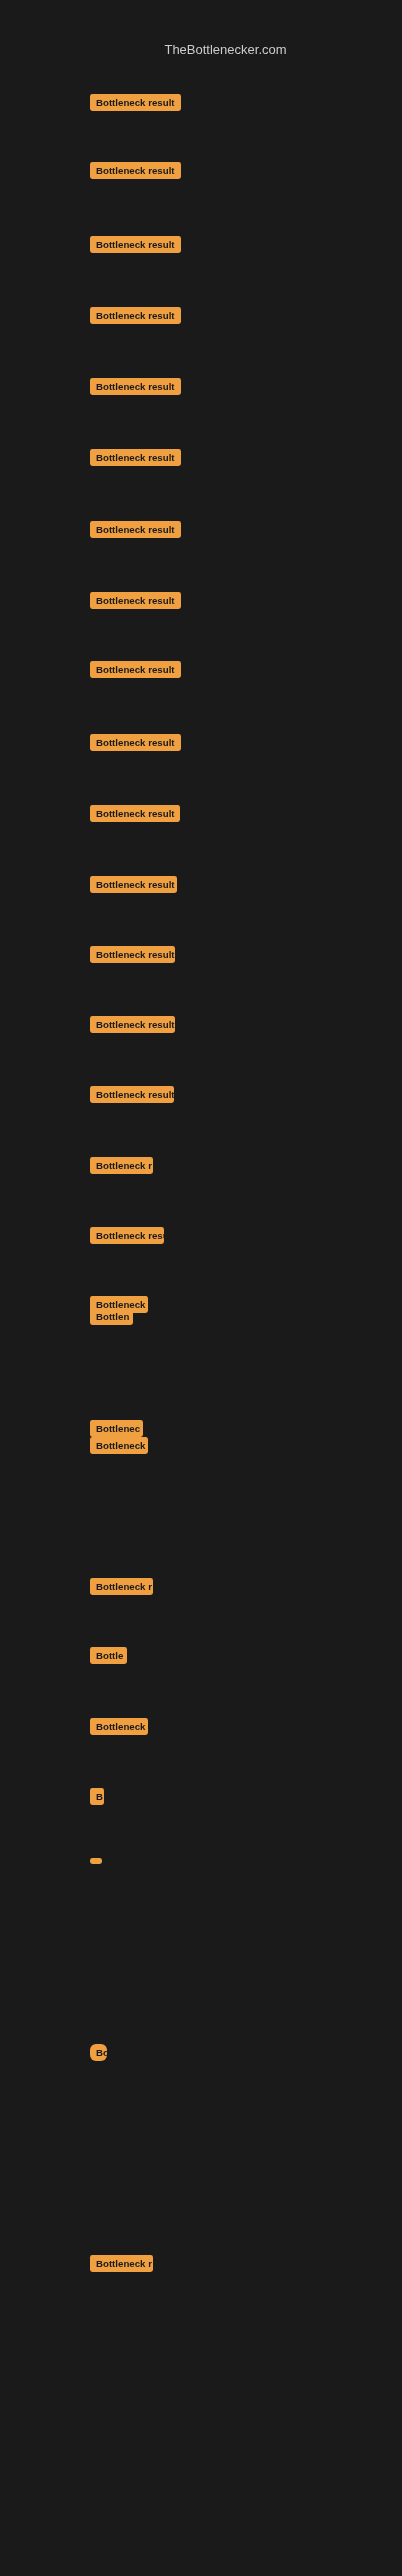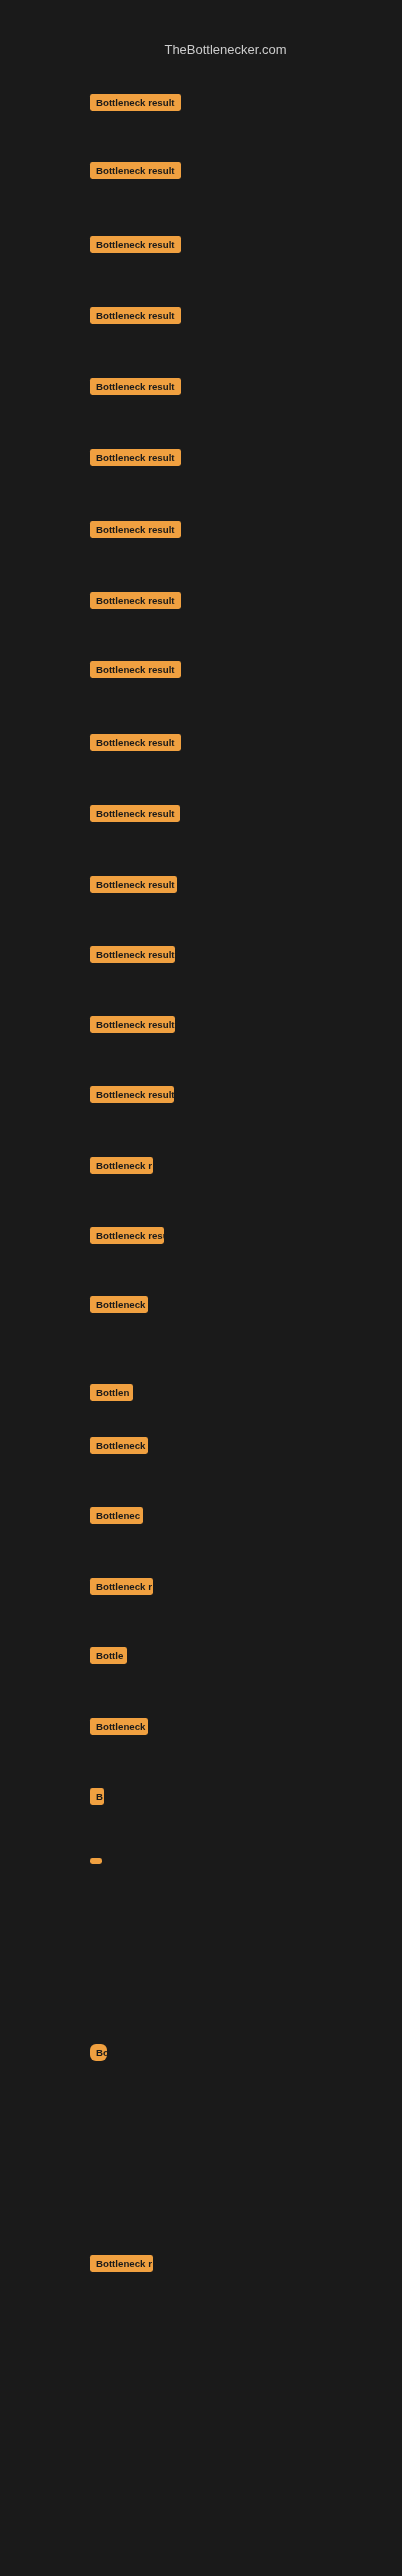--- a/index.html
+++ b/index.html
@@ -61,23 +61,23 @@
     <div class="bottleneck-item" style="top: 613px;"><span class="bottleneck-badge" style="max-width: 92px;">Bottleneck result</span></div>
     <div class="bottleneck-item" style="top: 686px;"><span class="bottleneck-badge" style="max-width: 92px;">Bottleneck result</span></div>
     <div class="bottleneck-item" style="top: 757px;"><span class="bottleneck-badge" style="max-width: 90px;">Bottleneck result</span></div>
     <div class="bottleneck-item" style="top: 828px;"><span class="bottleneck-badge" style="max-width: 87px;">Bottleneck result</span></div>
     <div class="bottleneck-item" style="top: 898px;"><span class="bottleneck-badge" style="max-width: 85px;">Bottleneck result</span></div>
     <div class="bottleneck-item" style="top: 968px;"><span class="bottleneck-badge" style="max-width: 85px;">Bottleneck result</span></div>
     <div class="bottleneck-item" style="top: 1038px;"><span class="bottleneck-badge" style="max-width: 84px;">Bottleneck result</span></div>
     <div class="bottleneck-item" style="top: 1109px;"><span class="bottleneck-badge" style="max-width: 63px;">Bottleneck r</span></div>
     <div class="bottleneck-item" style="top: 1179px;"><span class="bottleneck-badge" style="max-width: 74px;">Bottleneck resu</span></div>
     <div class="bottleneck-item" style="top: 1248px;"><span class="bottleneck-badge" style="max-width: 58px;">Bottleneck</span></div>
-    <div class="bottleneck-item" style="top: 1336px;"><span class="bottleneck-badge" style="max-width: 43px;">Bottlen</span></div>
+    <div class="bottleneck-item" style="top: 1260px;"><span class="bottleneck-badge" style="max-width: 43px;">Bottlen</span></div>
     <div class="bottleneck-item" style="top: 1389px;"><span class="bottleneck-badge" style="max-width: 58px;">Bottleneck</span></div>
-    <div class="bottleneck-item" style="top: 1459px;"><span class="bottleneck-badge" style="max-width: 53px;">Bottlenec</span></div>
+    <div class="bottleneck-item" style="top: 1372px;"><span class="bottleneck-badge" style="max-width: 53px;">Bottlenec</span></div>
     <div class="bottleneck-item" style="top: 1530px;"><span class="bottleneck-badge" style="max-width: 63px;">Bottleneck r</span></div>
     <div class="bottleneck-item" style="top: 1599px;"><span class="bottleneck-badge" style="max-width: 37px;">Bottle</span></div>
     <div class="bottleneck-item" style="top: 1670px;"><span class="bottleneck-badge" style="max-width: 58px;">Bottleneck</span></div>
     <div class="bottleneck-item" style="top: 1740px;"><span class="bottleneck-badge" style="max-width: 14.5px;">B</span></div>
     <div class="bottleneck-item" style="top: 1810px;"><span class="bottleneck-badge" style="max-width: 8px;"></span></div>
     <div class="bottleneck-item" style="top: 1996px;"><span class="bottleneck-badge" style="max-width: 17.7px; border-radius: 6px;">Bo</span></div>
     <div class="bottleneck-item" style="top: 2207px;"><span class="bottleneck-badge" style="max-width: 63px;">Bottleneck r</span></div>
   </div>
 
 

